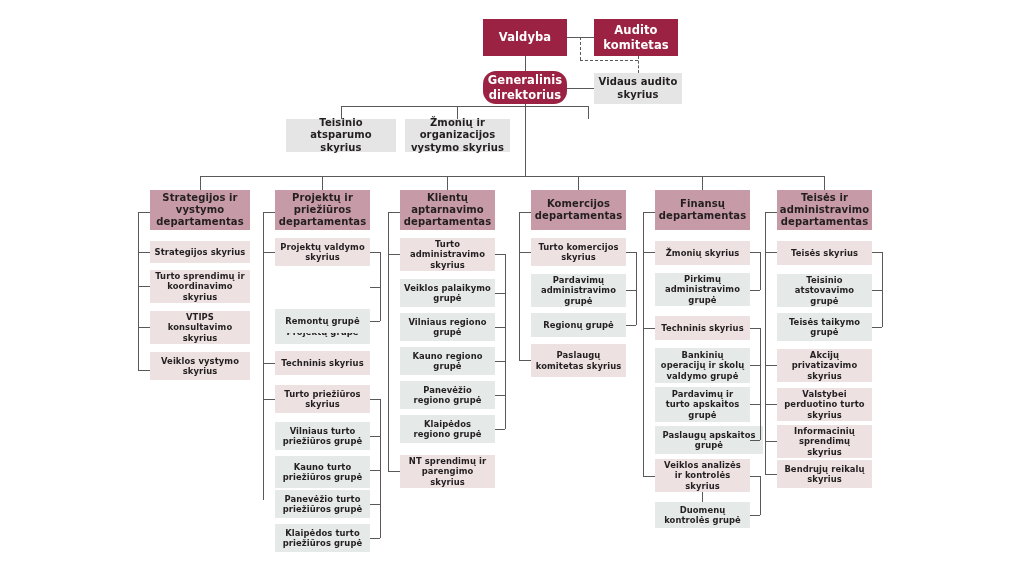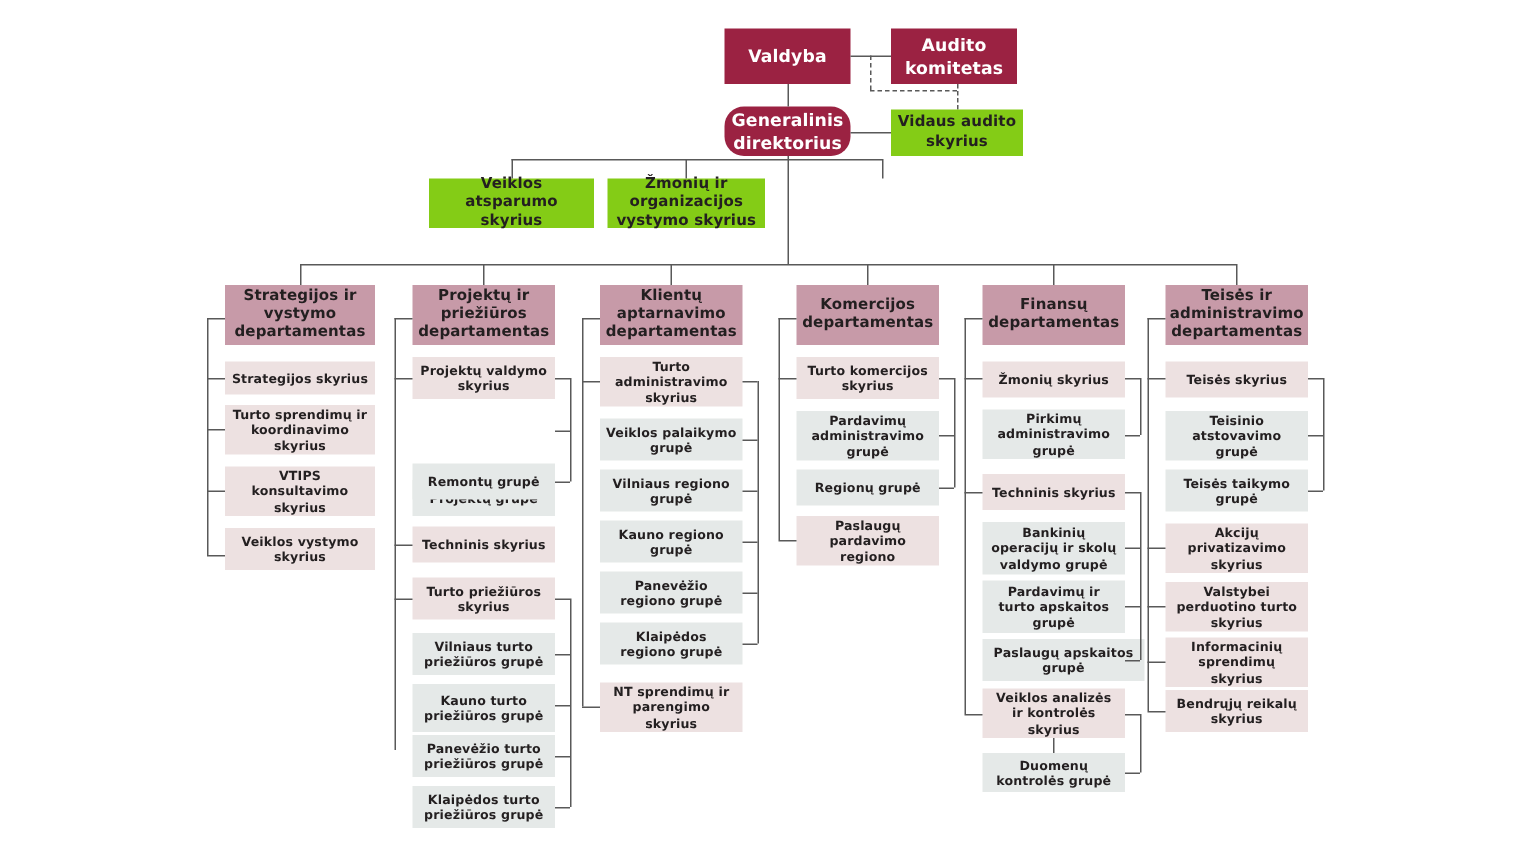--- a/index.html
+++ b/index.html
@@ -22,21 +22,21 @@
     line-height:1.22;
     letter-spacing:.1px;
     padding:2px 4px;
   }
   .lvl-top{            
     background:#9B2242;
     color:#ffffff;
     font-size:11.5px;
   }
   .lvl-gray{           
-    background:#84cc16;
+    background:#e5e5e5;
     color:#231f20;
     font-size:10px;
   }
   .lvl-dept{           
     background:#C79AA8;
     color:#231f20;
     font-size:10px;
   }
   .lvl-unit{           
     background:#EDE1E1;
@@ -78,21 +78,21 @@
   <div class="dash-v" style="left:638px;top:56px;height:17px;"></div>
 
   <div class="box lvl-top" style="left:483px;top:71px;width:84px;height:33px;border-radius:13px;">Generalinis direktorius</div>
 
   <div class="box lvl-gray" style="left:594px;top:73px;width:88px;height:31px;">Vidaus audito skyrius</div>
 
   <div class="ln lv" style="left:525px;top:56px;height:15px;"></div>
 
   <div class="ln lh" style="left:567px;top:88px;width:27px;"></div>
 
-  <div class="box lvl-gray" style="left:286px;top:119px;width:110px;height:33px;">Veiklos atsparumo skyrius</div>
+  <div class="box lvl-gray" style="left:286px;top:119px;width:110px;height:33px;">Teisinio atsparumo skyrius</div>
 
   <div class="box lvl-gray" style="left:405px;top:119px;width:105px;height:33px;">Žmonių ir organizacijos vystymo skyrius</div>
 
 
   <div class="ln lv" style="left:525px;top:104px;height:72px;"></div>
 
   <div class="ln lh" style="left:341px;top:106px;width:247px;"></div>
   <div class="ln lv" style="left:341px;top:106px;height:13px;"></div>
   <div class="ln lv" style="left:457px;top:106px;height:13px;"></div>
   <div class="ln lv" style="left:588px;top:106px;height:13px;"></div>
@@ -192,21 +192,21 @@
   <div class="ln lh" style="left:519px;top:252px;width:12px;"></div>
 
   <div class="box lvl-group" style="left:531px;top:274px;width:95px;height:33px;">Pardavimų administravimo grupė</div>
   <div class="box lvl-group" style="left:531px;top:313px;width:95px;height:24px;">Regionų grupė</div>
 
   <div class="ln lh" style="left:626px;top:252px;width:10px;"></div>
   <div class="ln lv" style="left:636px;top:252px;height:73px;"></div>
   <div class="ln lh" style="left:626px;top:290px;width:10px;"></div>
   <div class="ln lh" style="left:626px;top:325px;width:10px;"></div>
 
-  <div class="box lvl-unit" style="left:531px;top:344px;width:95px;height:33px;">Paslaugų pardavimo regiono</div>
+  <div class="box lvl-unit" style="left:531px;top:344px;width:95px;height:33px;">Paslaugų komitetas skyrius</div>
   <div class="ln lh" style="left:519px;top:360px;width:12px;"></div>
 
   <div class="box lvl-dept" style="left:655px;top:190px;width:95px;height:40px;">Finansų departamentas</div>
 
   <div class="ln lv" style="left:643px;top:212px;height:264px;"></div>
   <div class="ln lh" style="left:643px;top:212px;width:12px;"></div>
 
   <div class="box lvl-unit" style="left:655px;top:241px;width:95px;height:24px;">Žmonių skyrius</div>
   <div class="ln lh" style="left:643px;top:252px;width:12px;"></div>
 

